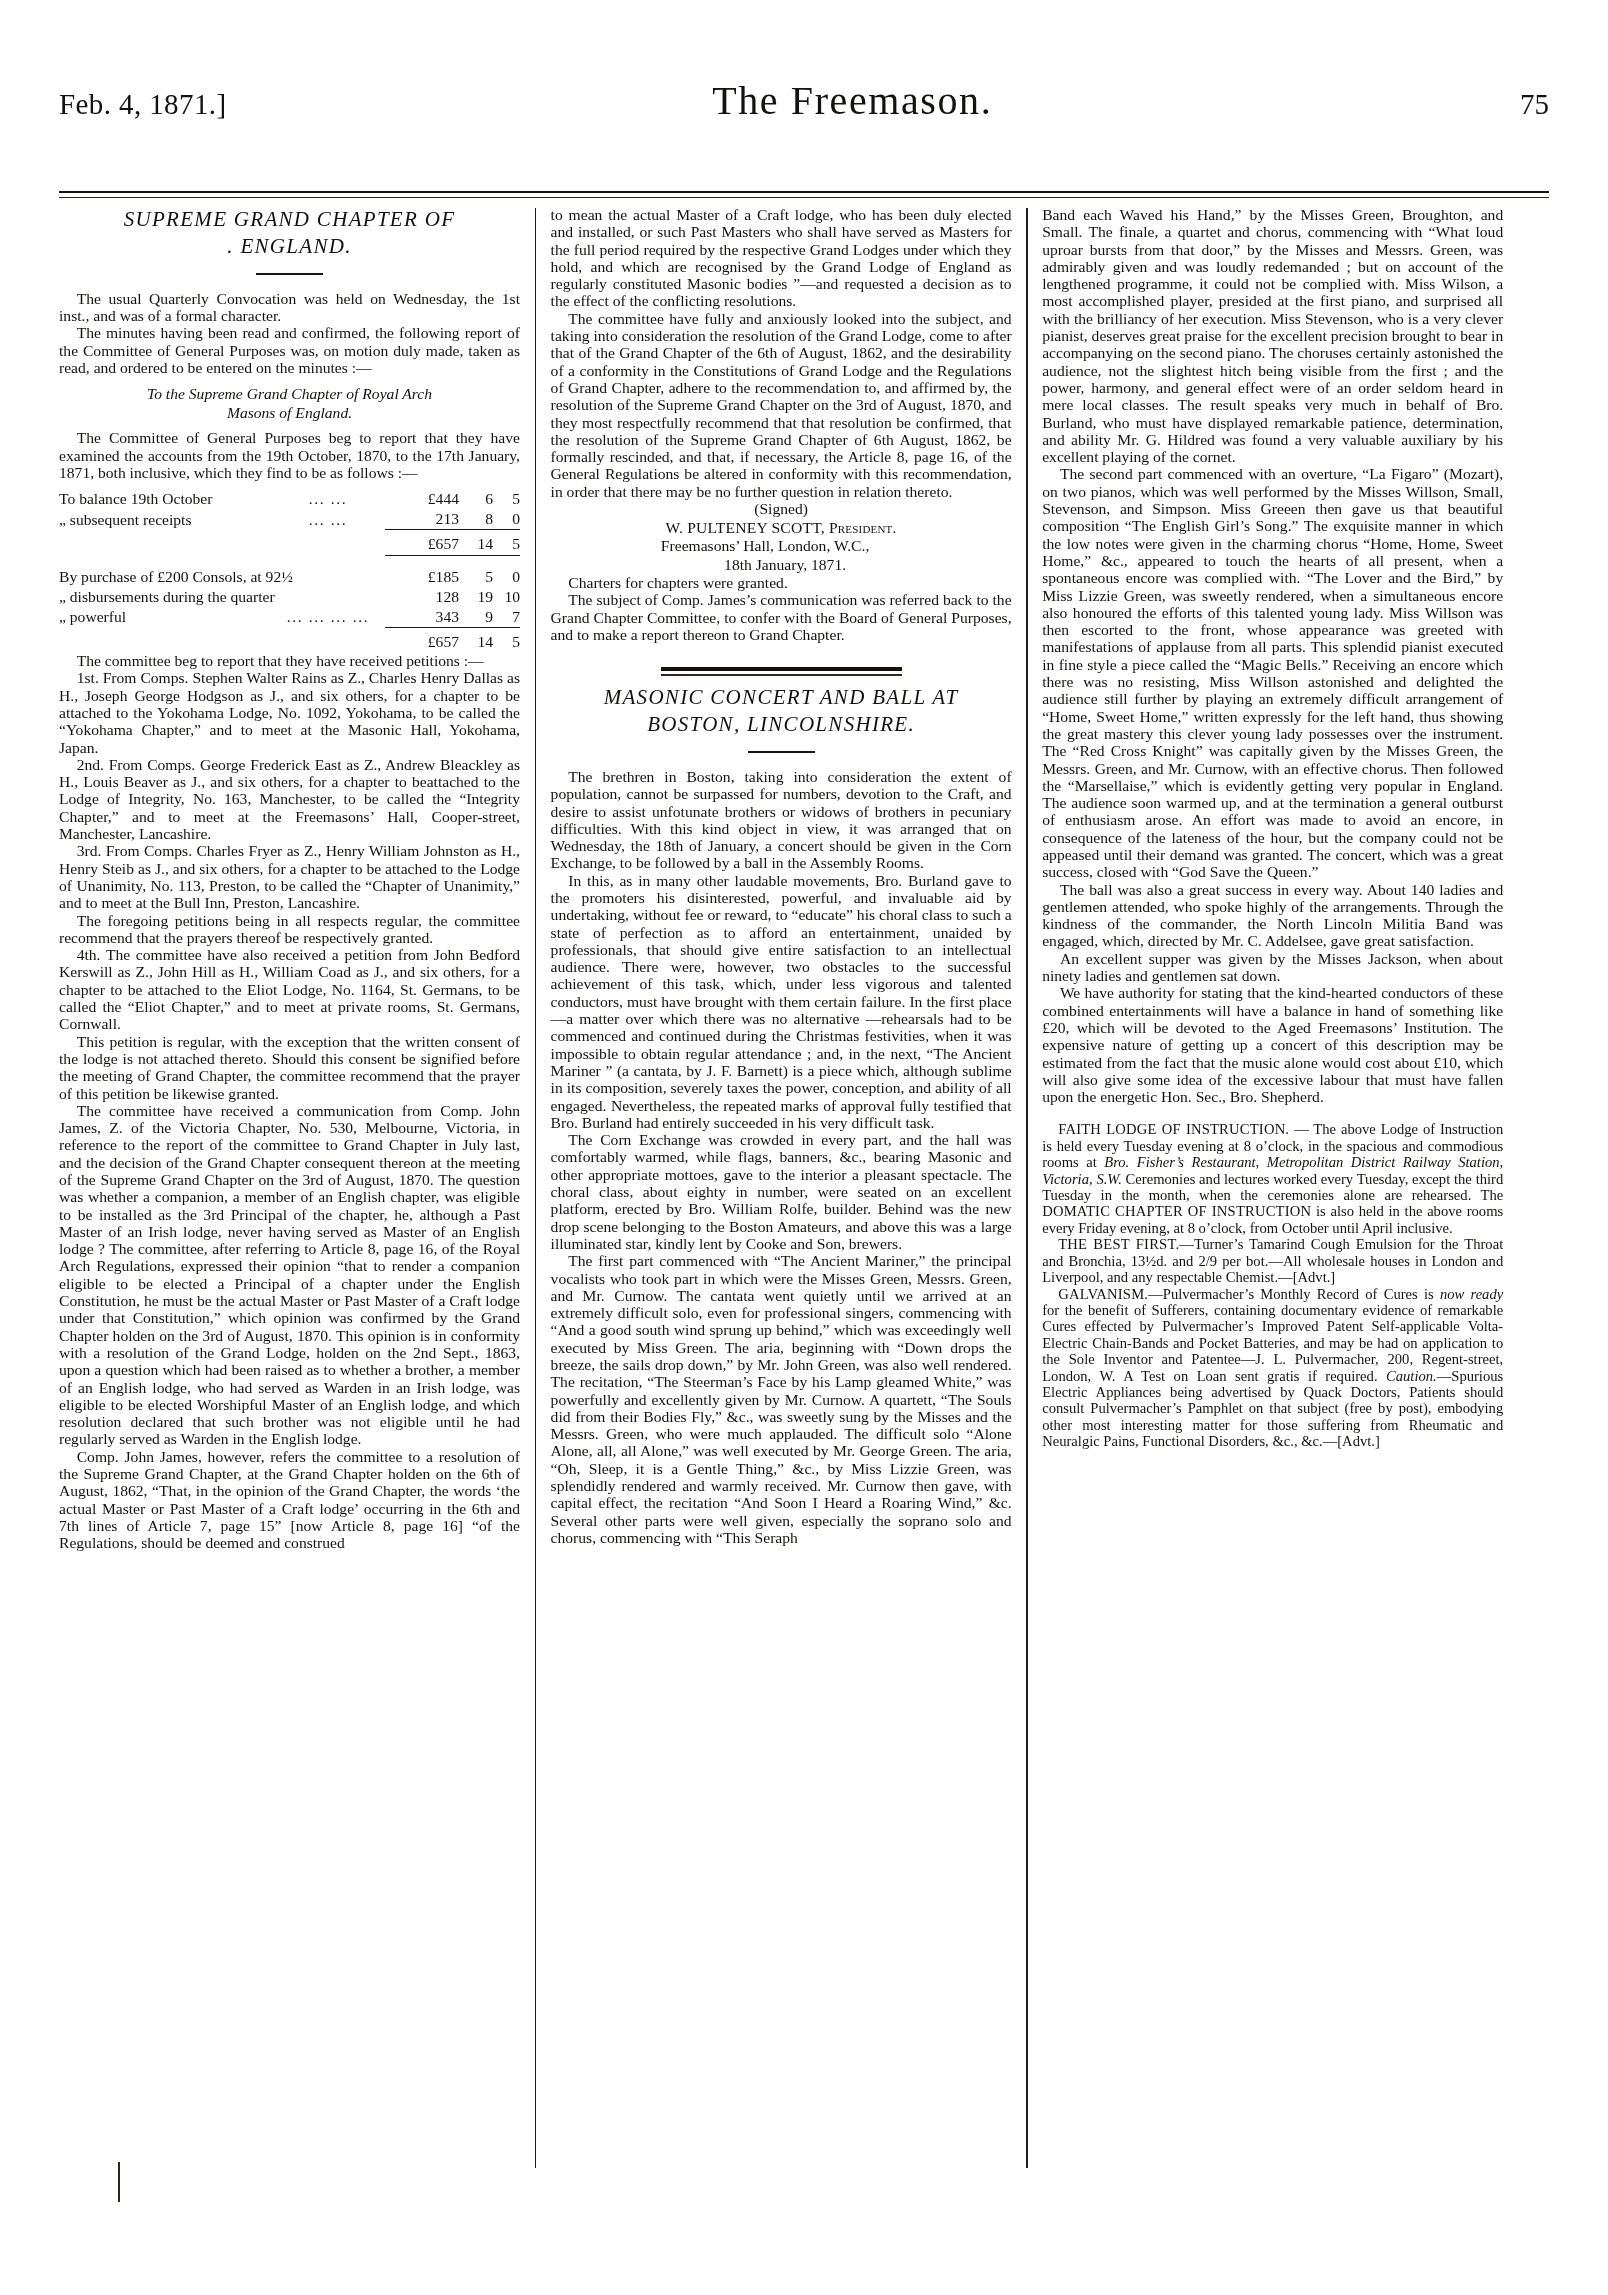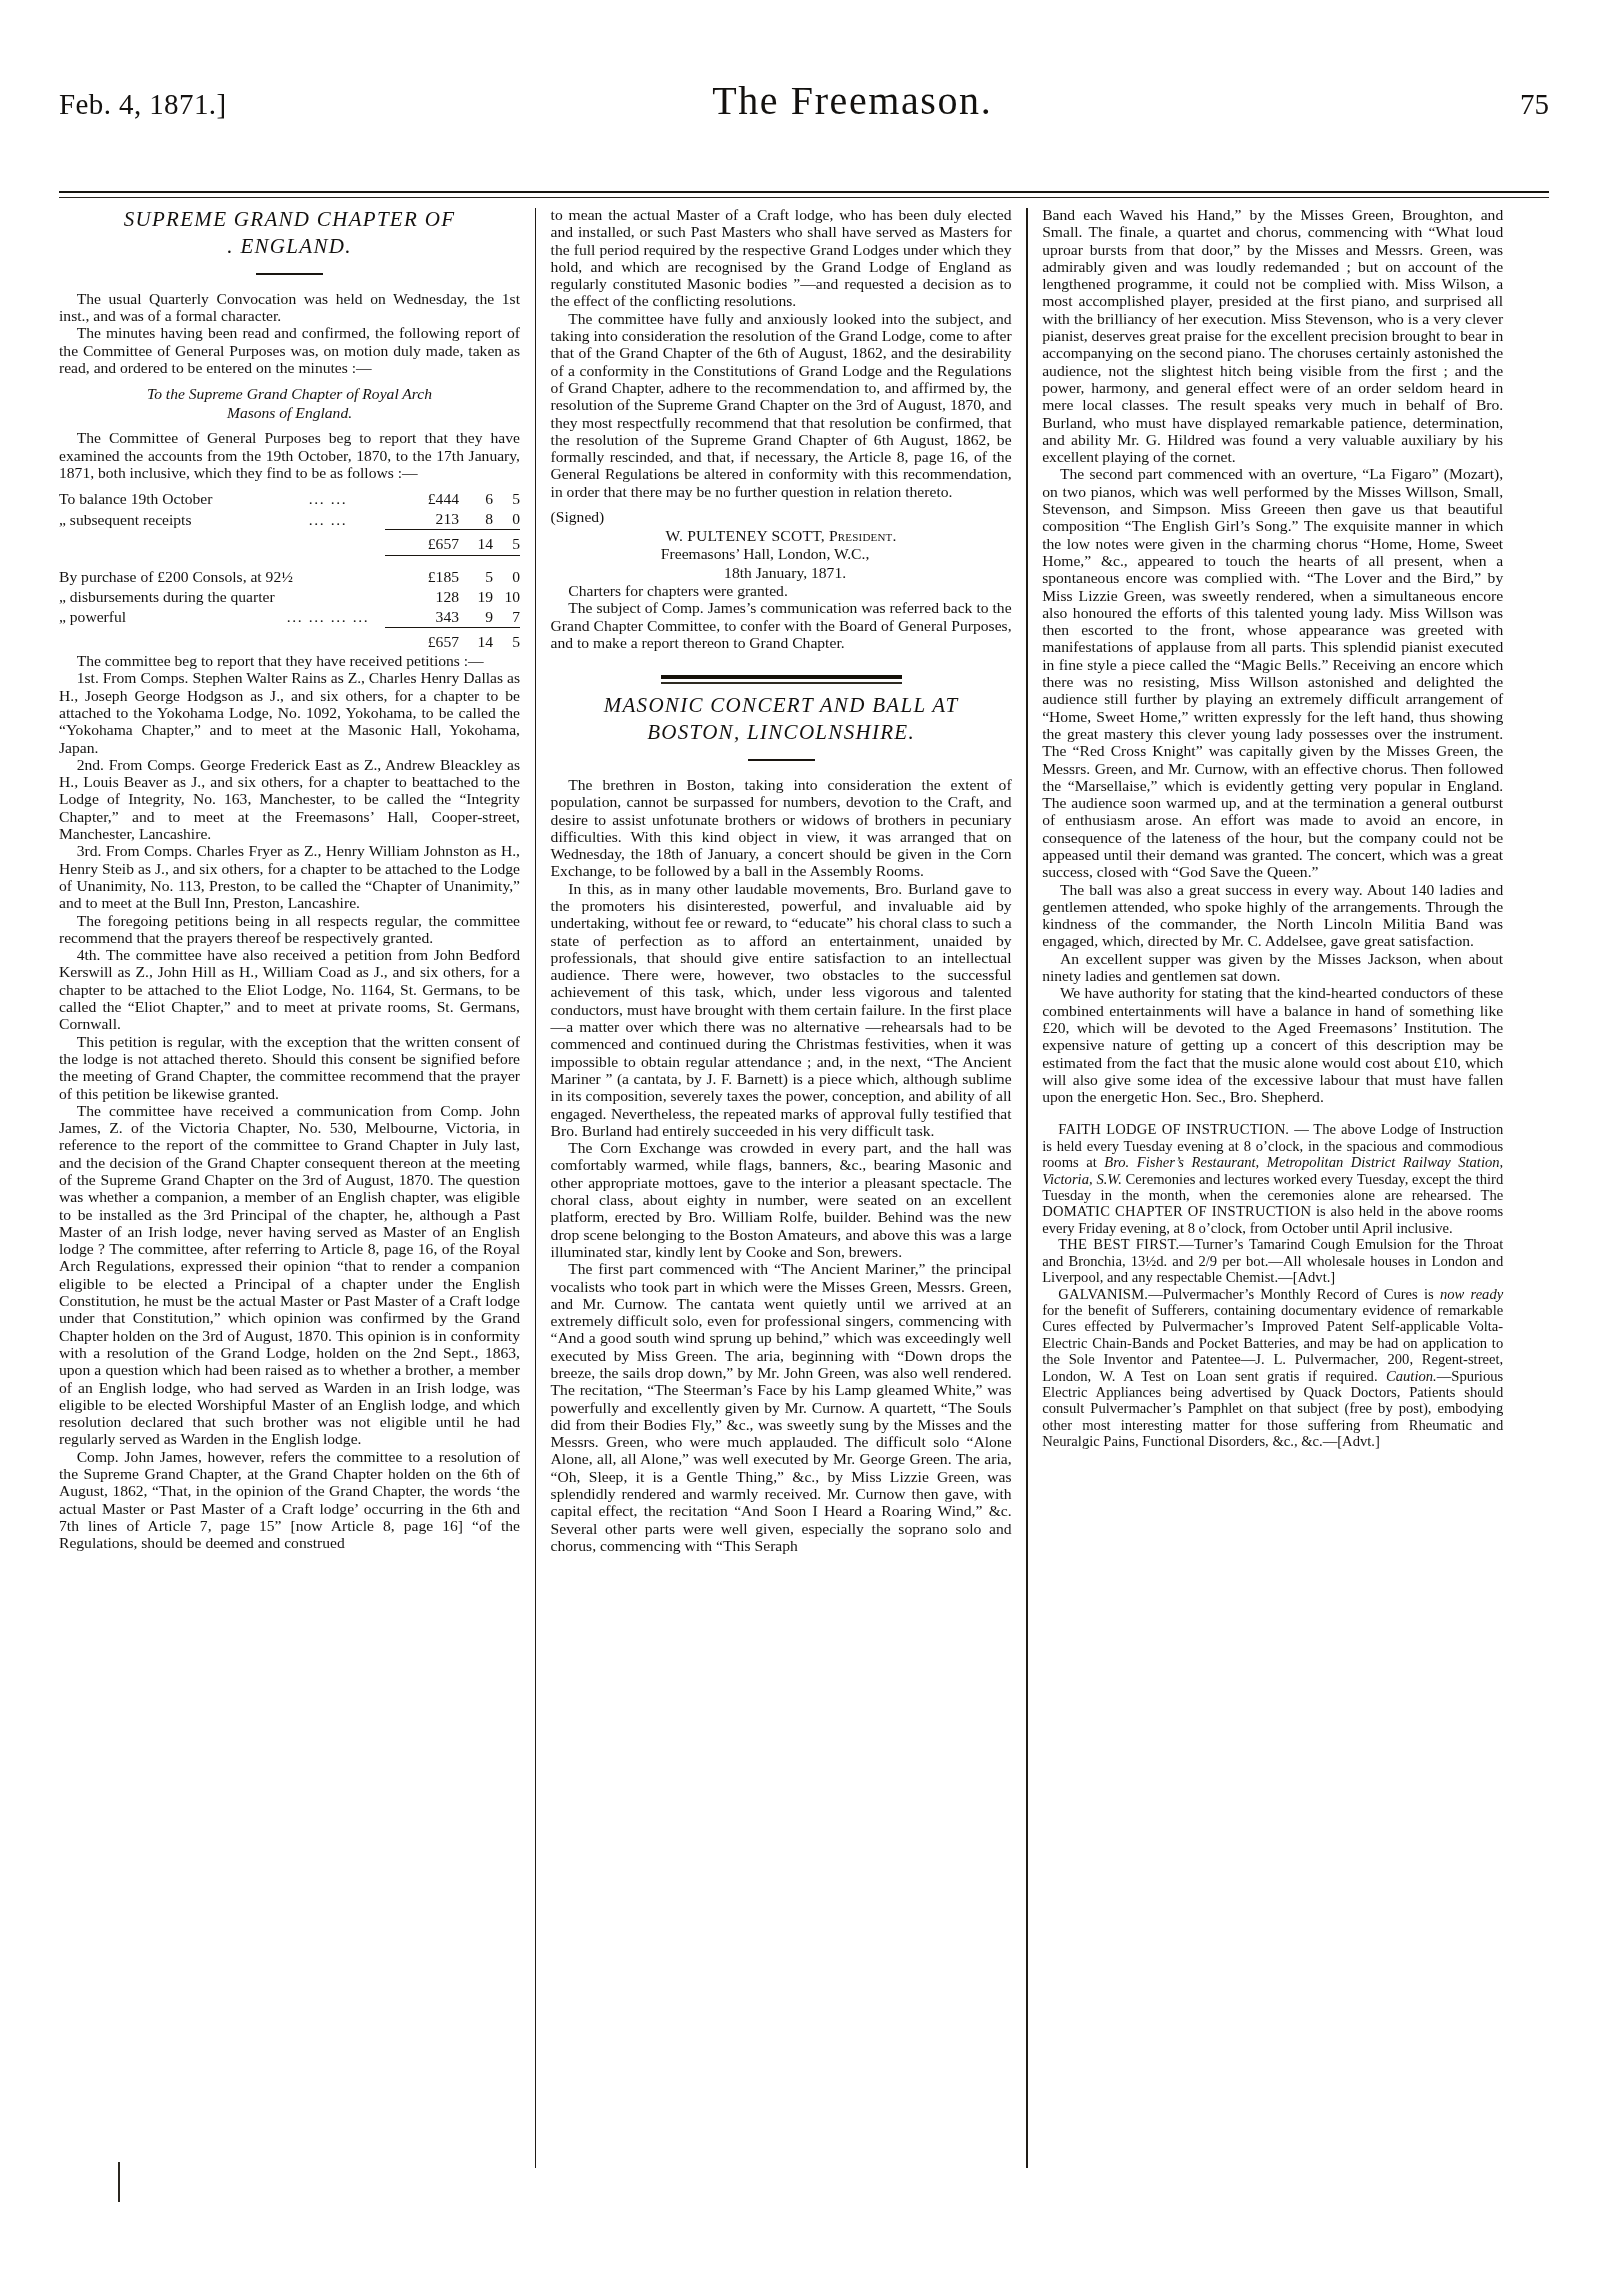--- a/index.html
+++ b/index.html
@@ -162,21 +162,22 @@
   tr.totrow td { padding-top: 4.8px; }
   tr.ruleabove td.pounds,
   tr.ruleabove td.shill,
   tr.ruleabove td.pence { border-top: 1.6px solid #1a1611; }
   tr.rulebelow td.pounds,
   tr.rulebelow td.shill,
   tr.rulebelow td.pence { border-bottom: 1.6px solid #1a1611; }
   .spacer-row td { height: 9.6px; padding: 0; }
 
   .signed {
-    margin-top: 8px;
+    text-align: center;
+    margin-top: 0;
     line-height: 18.5px;
     font-family: Liberation Serif, serif;
   }
   .signer { text-align: center; line-height: 18.5px; }
   .place { text-align: center; line-height: 18.5px; margin-left: -32px; }
   .placedate { text-align: center; line-height: 18.5px; margin-left: 8px; }
 
   
   .corner-tick {
     position: absolute;

